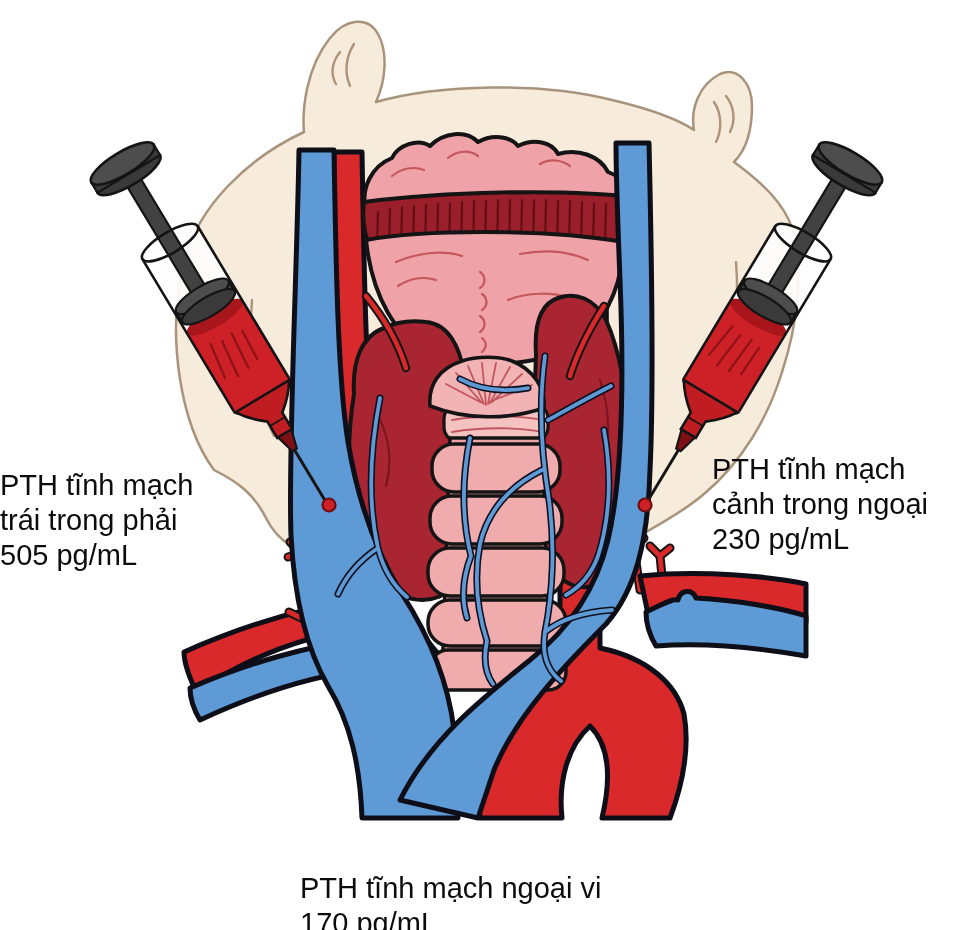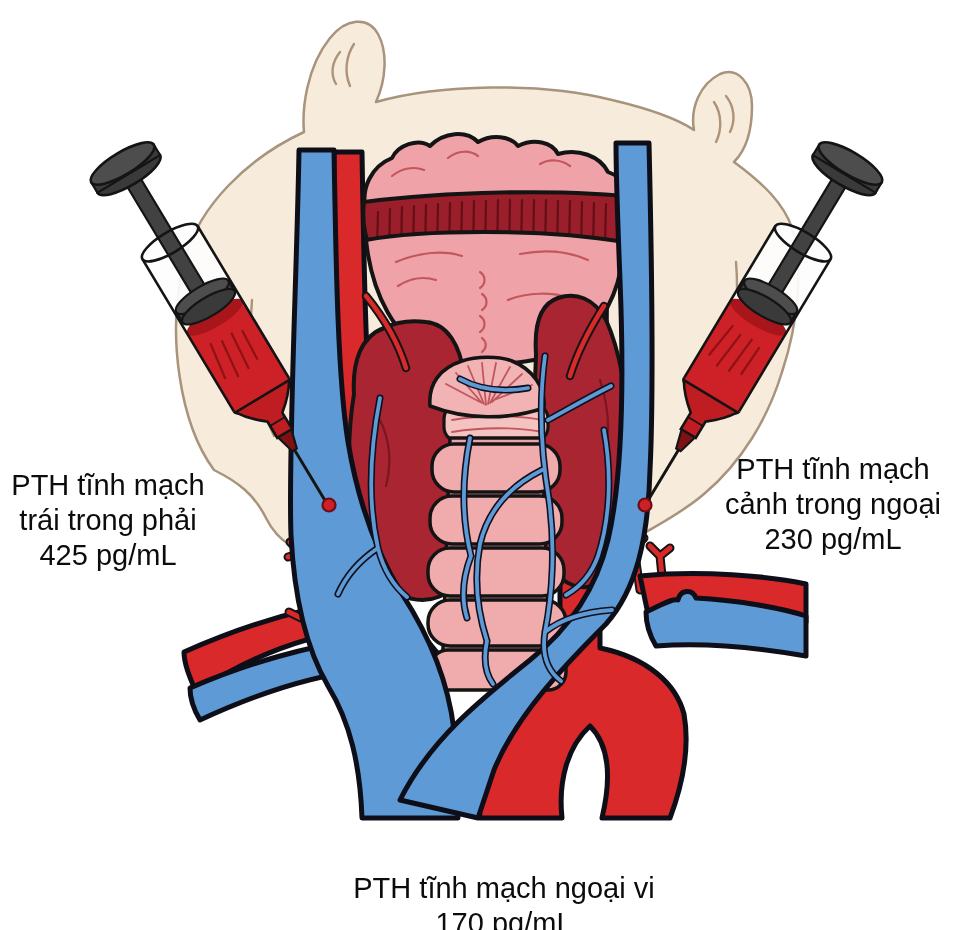--- a/index.html
+++ b/index.html
@@ -1,19 +1,19 @@
 <!DOCTYPE html>
 <html><head>
 <meta charset="utf-8">
 <style>
   html,body{margin:0;padding:0;background:#ffffff;}
   .stage{position:relative;width:954px;height:930px;background:#ffffff;overflow:hidden;
          font-family:"Liberation Sans",sans-serif;}
   .stage svg{position:absolute;left:0;top:0;}
-  .lbl{position:absolute;text-align:center;color:#0c0c0c;font-size:29px;line-height:35px;
+  .lbl{position:absolute;color:#0c0c0c;font-size:29px;line-height:35px;
        white-space:nowrap;}
   .lbl-left{left:0px;top:468px;width:216px;}
   .lbl-right{left:712px;top:452px;width:242px;}
   .lbl-bottom{left:300px;top:844px;width:408px;margin-top:27px;}
   
   .vein{fill:#5e9bd6;stroke:#0e0e18;stroke-width:5;stroke-linejoin:round;}
   .artery{fill:#d9292a;stroke:#0e0e18;stroke-width:5;stroke-linejoin:round;}
   .bone{fill:#f7ecdc;stroke:#a8947c;stroke-width:2.5;stroke-linejoin:round;}
   .boneline{fill:none;stroke:#ac9379;stroke-width:2.4;stroke-linecap:round;}
   .darkred{fill:#a82531;stroke:#141414;stroke-width:4;stroke-linejoin:round;}
@@ -217,21 +217,21 @@
   <g transform="translate(846,171) rotate(31) scale(0.87)">
     <use href="#syr"></use>
   </g>
   <circle cx="329" cy="505" r="6.5" fill="#cd2127" stroke="#6e0e12" stroke-width="2.2"></circle>
   <circle cx="645" cy="505" r="6.5" fill="#cd2127" stroke="#6e0e12" stroke-width="2.2"></circle>
 </svg>
 
 <div class="lbl lbl-left">
   <div>PTH tĩnh mạch</div>
   <div>trái trong phải</div>
-  <div>425 pg/mL</div>
+  <div>505 pg/mL</div>
 </div>
 
 <div class="lbl lbl-right">
   <div>PTH tĩnh mạch</div>
   <div>cảnh trong ngoại</div>
   <div>230 pg/mL</div>
 </div>
 
 <div class="lbl lbl-bottom">
   <div>PTH tĩnh mạch ngoại vi</div>

